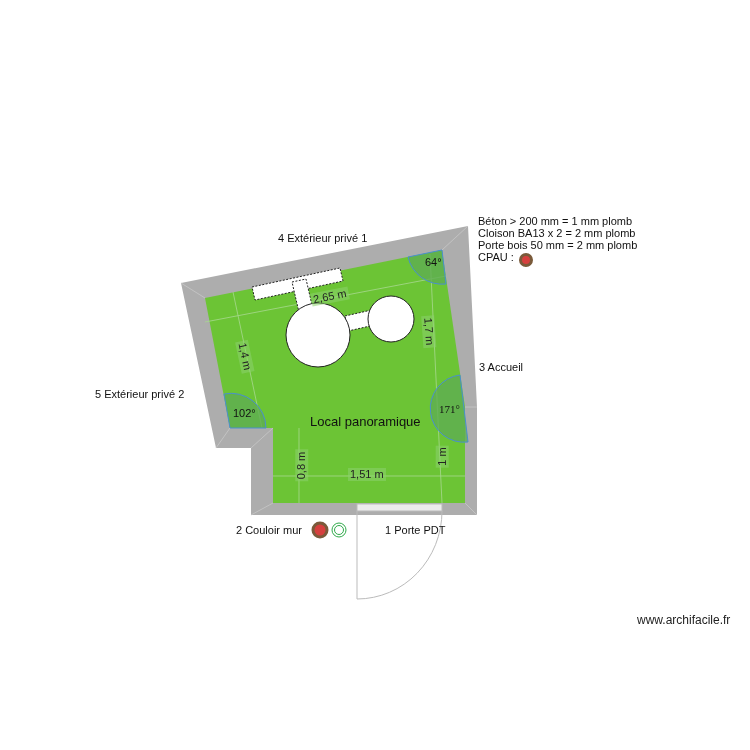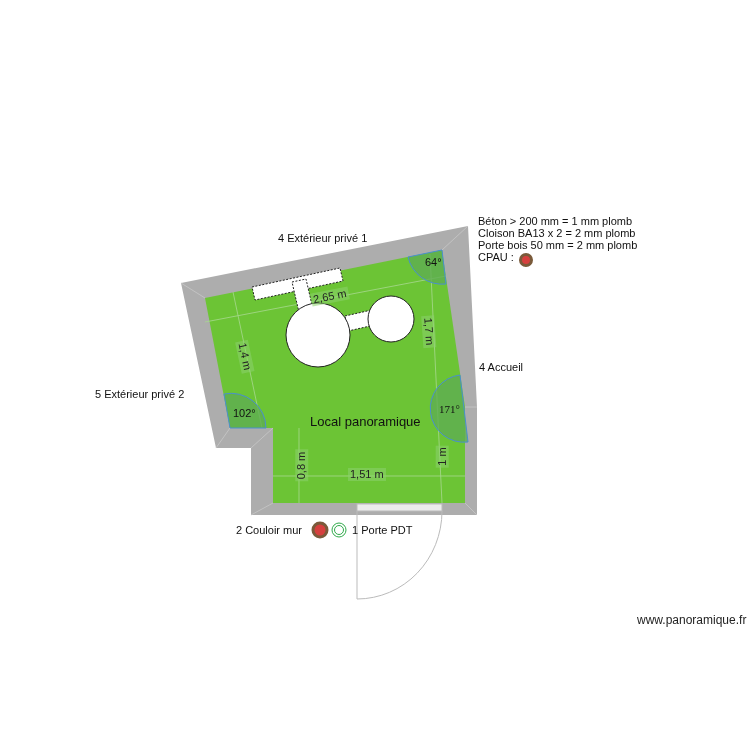--- a/index.html
+++ b/index.html
@@ -77,25 +77,25 @@
 <div class="dim" style="left:286px; top:459px; transform:rotate(-90deg);">0,8 m</div>
 <div class="dim" style="left:431px; top:450px; transform:rotate(-90deg);">1 m</div>
 
 <div class="angle" style="left:425px; top:256px;">64°</div>
 <div class="angle" style="left:439px; top:403px;font-family:Liberation Serif, serif;">171°</div>
 <div class="angle" style="left:233px; top:407px;">102°</div>
 
 <div class="room-label">Local panoramique</div>
 
 <div class="label" style="left:235px; top:232px;margin-left:43px;">4 Extérieur privé 1</div>
-<div class="label" style="left:479px; top:361px;">4 Accueil</div>
+<div class="label" style="left:479px; top:361px;">3 Accueil</div>
 <div class="label" style="left:95px; top:388px;">5 Extérieur privé 2</div>
 <div class="label" style="left:236px; top:524px;">2 Couloir mur</div>
-<div class="label" style="left:352px; top:524px;">1 Porte PDT</div>
+<div class="label" style="left:337px; top:524px;padding-left:48px;">1 Porte PDT</div>
 
 <div class="legend">
   <div>Béton &gt; 200 mm = 1 mm plomb</div>
   <div>Cloison BA13 x 2 = 2 mm plomb</div>
   <div>Porte bois 50 mm = 2 mm plomb</div>
   <div><span>CPAU :</span> <span class="dot" style="position:relative; left:2px; top:2px;"></span></div>
 </div>
 
-<div class="watermark">www.panoramique.fr</div>
+<div class="watermark">www.archifacile.fr</div>
 
 </body></html>

